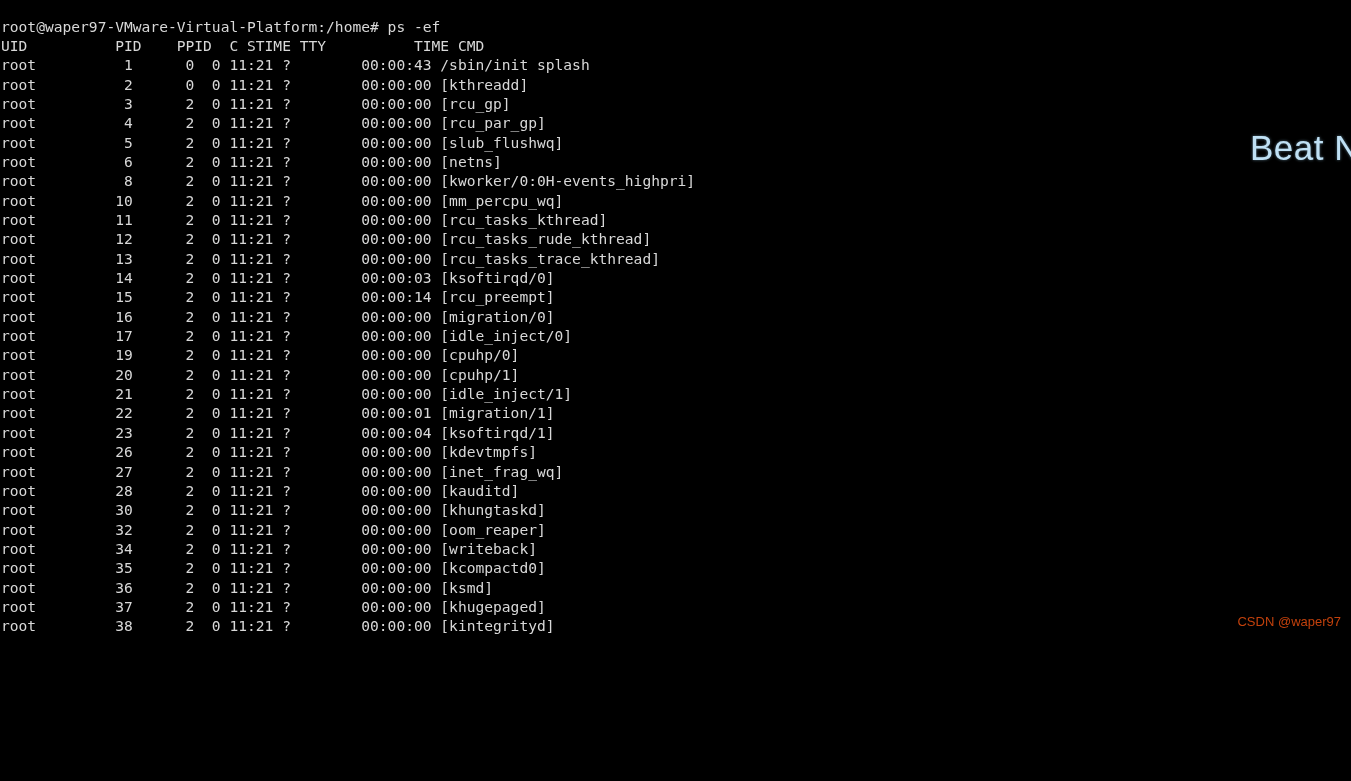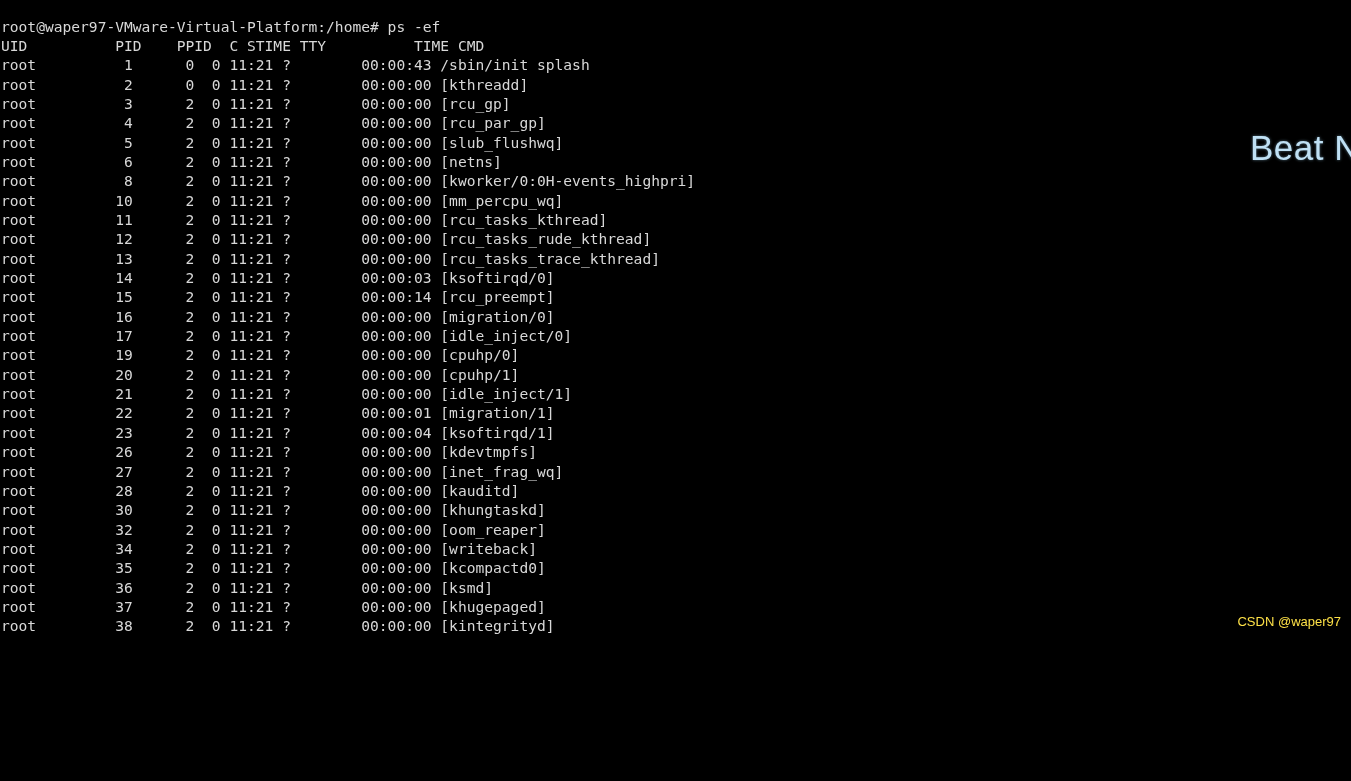--- a/index.html
+++ b/index.html
@@ -51,21 +51,21 @@
     text-shadow: 0 0 3px rgba(150,200,230,0.55);
     pointer-events: none;
   }
 
   #csdn-watermark {
     position: absolute;
     right: 10px;
     bottom: 8px;
     font-family: "Liberation Sans", sans-serif;
     font-size: 13px;
-    color: #fde047;
+    color: #c2410c;
     white-space: nowrap;
     pointer-events: none;
   }
 </style>
 </head>
 <body>
 
 <div id="terminal">
 
   <pre class="term-text" id="term-text">root@waper97-VMware-Virtual-Platform:/home# ps -ef

